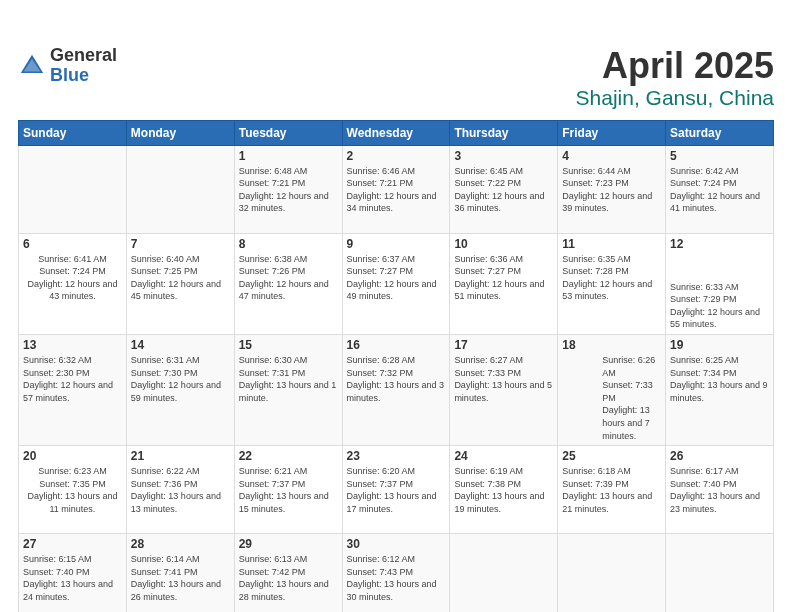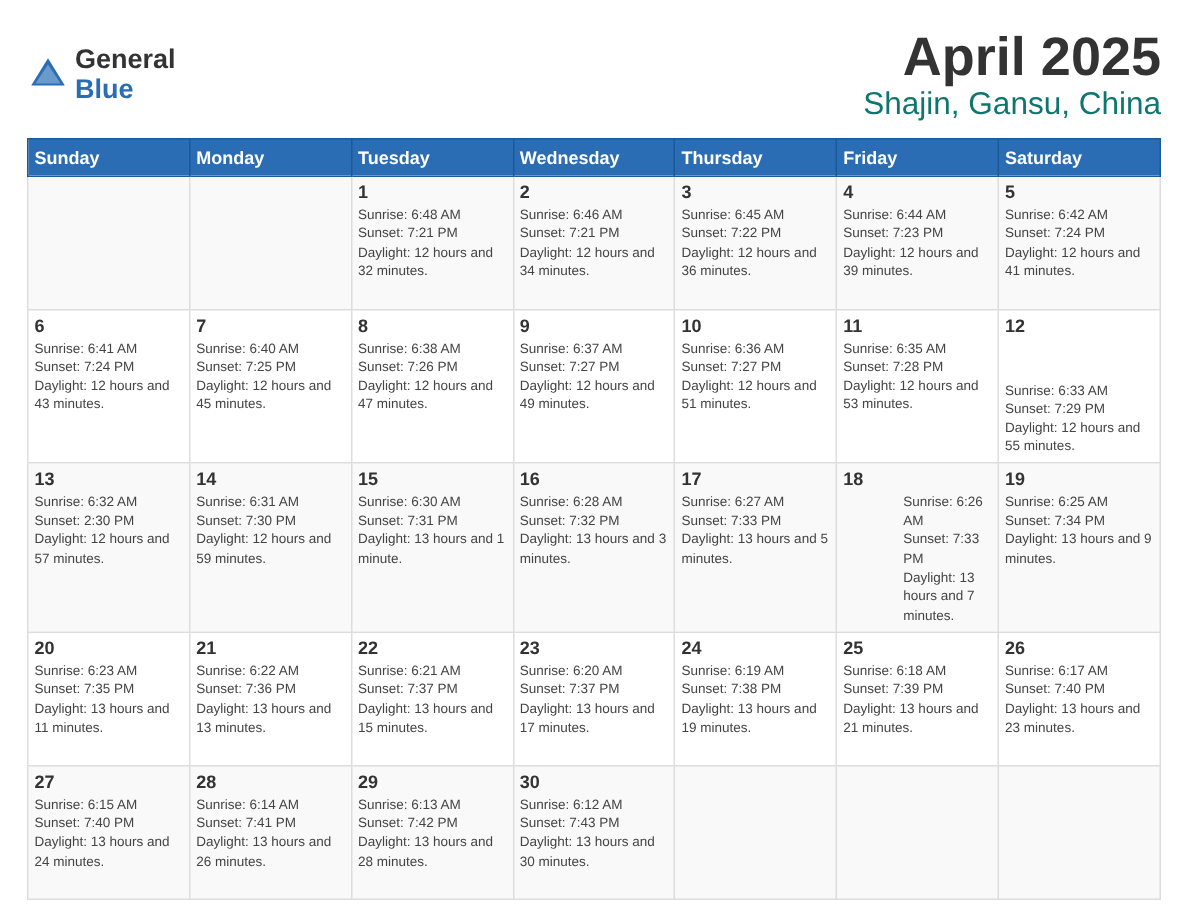--- a/index.html
+++ b/index.html
@@ -13,22 +13,23 @@
     .page {
       width: 792px;
       height: 612px;
       padding: 18px 18px 12px 18px;
       display: flex;
       flex-direction: column;
     }
     .header {
       display: flex;
       justify-content: space-between;
-      align-items: center;
+      align-items: flex-start;
       margin-bottom: 10px;
+      margin-top: 28px;
     }
     .logo {
       display: flex;
       align-items: center;
       gap: 4px;
     }
     .logo-text {
       display: flex;
       flex-direction: column;
       line-height: 1.1;
@@ -170,21 +171,21 @@
           <td>
             <span class="day-number">5</span>
             <div class="day-info" style="white-space: pre-line;">Sunrise: 6:42 AM
 Sunset: 7:24 PM
 Daylight: 12 hours and 41 minutes.</div>
           </td>
         </tr>
         <tr>
           <td>
             <span class="day-number">6</span>
-            <div class="day-info" style="white-space: pre-line;">Sunrise: 6:41 AM
+            <div class="day-info" style="white-space: pre-line; text-align: center;">Sunrise: 6:41 AM
 Sunset: 7:24 PM
 Daylight: 12 hours and 43 minutes.</div>
           </td>
           <td>
             <span class="day-number">7</span>
             <div class="day-info" style="white-space: pre-line;">Sunrise: 6:40 AM
 Sunset: 7:25 PM
 Daylight: 12 hours and 45 minutes.</div>
           </td>
           <td>
@@ -258,21 +259,21 @@
           <td>
             <span class="day-number">19</span>
             <div class="day-info" style="white-space: pre-line;">Sunrise: 6:25 AM
 Sunset: 7:34 PM
 Daylight: 13 hours and 9 minutes.</div>
           </td>
         </tr>
         <tr>
           <td>
             <span class="day-number">20</span>
-            <div class="day-info" style="white-space: pre-line;">Sunrise: 6:23 AM
+            <div class="day-info" style="white-space: pre-line; text-align: center;">Sunrise: 6:23 AM
 Sunset: 7:35 PM
 Daylight: 13 hours and 11 minutes.</div>
           </td>
           <td>
             <span class="day-number">21</span>
             <div class="day-info" style="white-space: pre-line;">Sunrise: 6:22 AM
 Sunset: 7:36 PM
 Daylight: 13 hours and 13 minutes.</div>
           </td>
           <td>

